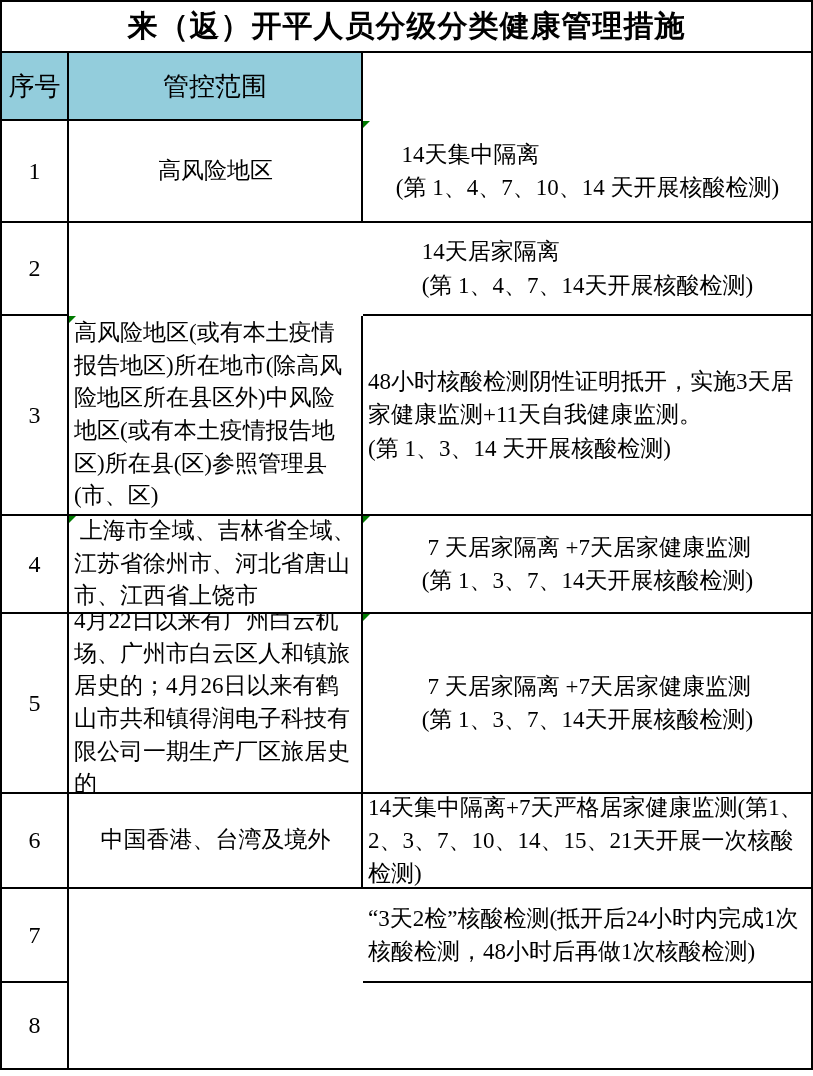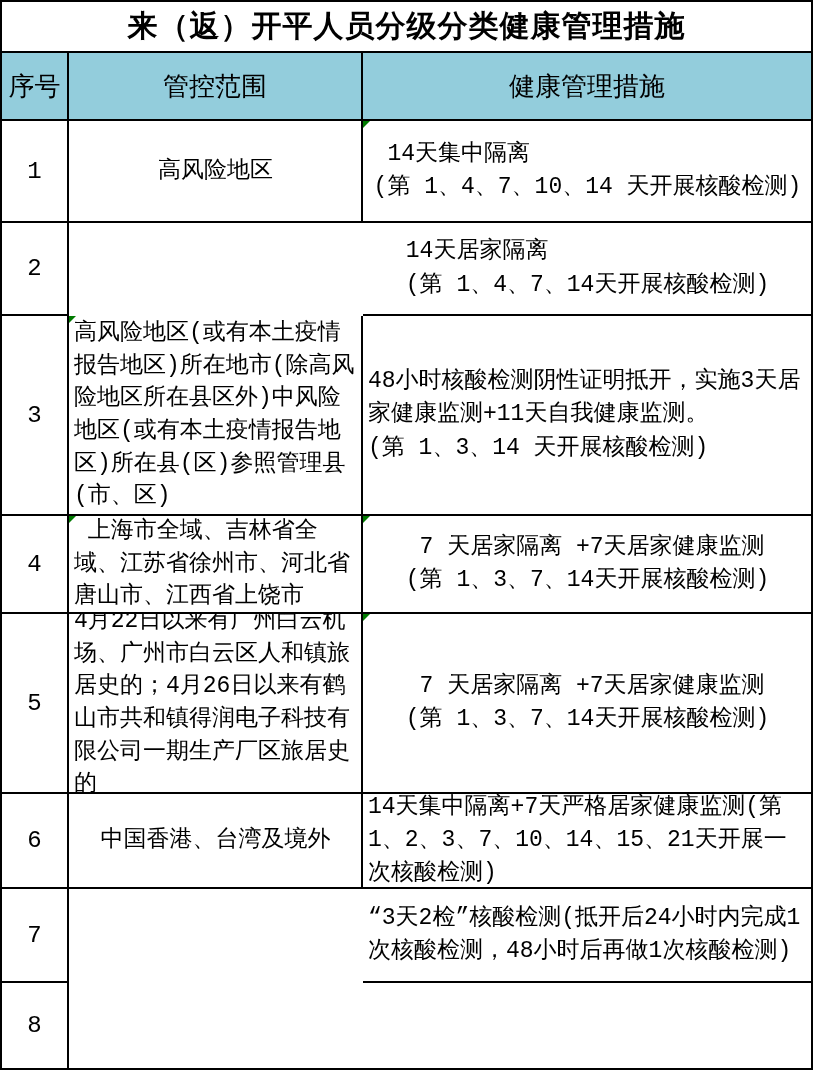--- a/index.html
+++ b/index.html
@@ -19,21 +19,20 @@
     background:#fff;
   }
   .cell{
     position:relative;
     box-sizing:border-box;
     border-right:2px solid #000;
     border-bottom:2px solid #000;
     display:flex;
     align-items:center;
     overflow:hidden;
-    font-family:Liberation Mono, monospace;
   }
   .no-br{border-right:none;}
   .no-bb{border-bottom:none;}
   .row-t{grid-row:1}.row-h{grid-row:2}
   .row-1{grid-row:3}.row-2{grid-row:4}.row-3{grid-row:5}.row-4{grid-row:6}
   .row-5{grid-row:7}.row-6{grid-row:8}.row-7{grid-row:9}.row-8{grid-row:10}
   .col-1{grid-column:1}.col-2{grid-column:2}.col-3{grid-column:3}
   .title-cell{
     grid-column:1 / 4;
     justify-content:center;
@@ -73,21 +72,20 @@
 </style>
 </head>
 <body>
 
 <div class="table">
 
   <div class="cell no-br title-cell row-t">来（返）开平人员分级分类健康管理措施</div>
 
   <div class="cell header-cell row-h col-2">管控范围</div>
   <div class="cell header-cell row-h col-1">序号</div>
-  <div class="cell header-cell no-br row-h col-3">健康管理措施</div>
 
   <div class="cell idx-cell row-1 col-1">1</div>
   <div class="cell scope-cell scope-center row-1 col-2">高风险地区</div>
   <div class="cell meas-cell pre no-br row-1 col-3"><span class="flag"></span><span class="pre"> 14天集中隔离
 (第 1、4、7、10、14 天开展核酸检测)</span></div>
 
   <div class="cell idx-cell row-2 col-1">2</div>
   <div class="cell meas-cell pre no-br row-2 col-3"><span class="pre">14天居家隔离
 (第 1、4、7、14天开展核酸检测)</span></div>
 

